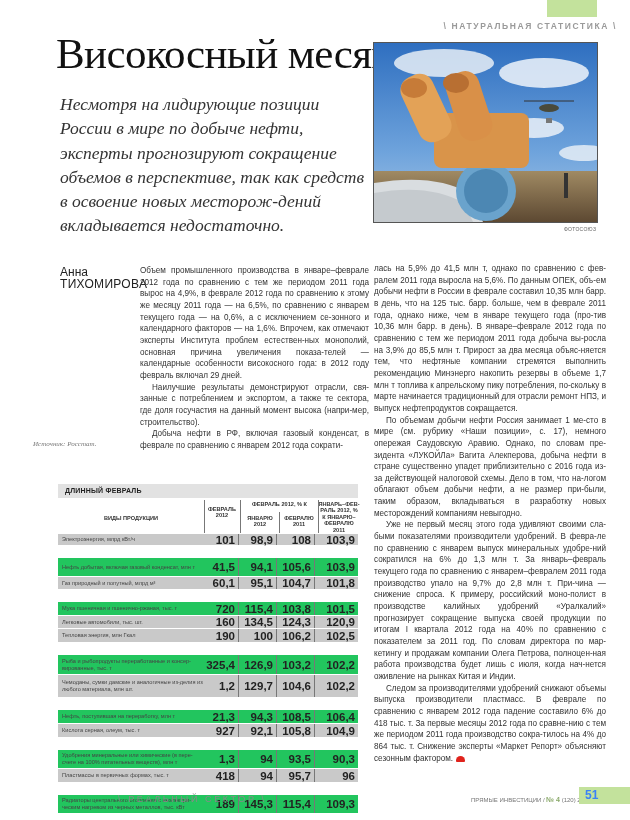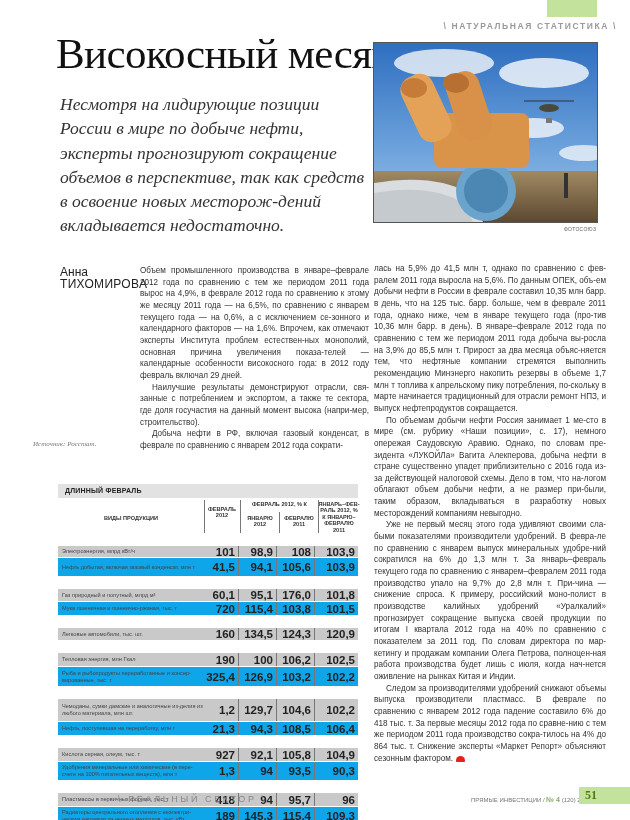--- a/index.html
+++ b/index.html
@@ -29,36 +29,36 @@
   .col2 { left:374px; top:263px; width:232px; }
   .end-mark { display:inline-block; width:9px; height:6px; background:#e0231c; border-radius:5px 5px 1px 1px; vertical-align:-1px; margin-left:3px; }
 
   
   .tbl { position:absolute; left:58px; top:484px; width:300px; }
   .tbl-title { height:14px; background:#e2e2e2; font-size:7px; font-weight:bold; letter-spacing:0.2px; padding:3px 0 0 7px; color:#222; text-transform:uppercase; }
   .tbl-head { position:relative; height:35px; background:#fff; }
   .th { position:absolute; font-size:5.6px; font-weight:bold; text-align:center; color:#333; line-height:6.4px; text-transform:uppercase; }
   .vline { position:absolute; width:1px; background:#777; }
   .row { position:relative; display:flex; align-items:center; border-top:1px solid #fff; }
-  .row.dark { background:#c9c9c9;margin-top:12px; }
-  .row.light { background:#0ea5e9; }
+  .row.dark { background:#c9c9c9; }
+  .row.light { background:#22c55e;margin-top:12px; }
   .cell-name { width:146px; padding-left:4px; font-size:5.6px; line-height:6.6px; color:#444; }
   .cell-num { font-size:11.5px; font-weight:bold; text-align:right; color:#222; padding-right:3px; }
   .c1 { width:35px; border-right:1px solid #777; }
   .c2 { width:38px; border-right:1px solid #777; }
   .c3 { width:38px; border-right:1px solid #777; }
   .c4 { width:43px; }
   .row .c1, .row .c2, .row .c3 { height:100%; display:flex; align-items:center; justify-content:flex-end; }
   .row .c4 { display:flex; align-items:center; justify-content:flex-end; }
 
   .footer-left { position:absolute; left:118px; top:794px; font-size:9px; letter-spacing:2.6px; color:#888; white-space:nowrap; }
   .footer-right { position:absolute; left:471px; top:796px; font-size:6px; color:#777; white-space:nowrap; }
   .footer-right .num { color:#8aa96a; font-size:7px; font-weight:bold; }
   .page-num-box { position:absolute; left:579px; top:787px; width:51px; height:17px; background:#c3e29c; }
-  .page-num { position:absolute; left:585px; top:788px; font-size:12px; font-weight:bold; color:#4d7c0f;font-family:Liberation Serif, serif; }
+  .page-num { position:absolute; left:585px; top:788px; font-size:12px; font-weight:bold; color:#3b82f6; }
 </style>
 </head>
 <body>
 
 <div class="corner-tab"></div>
 <div class="section-label">\ НАТУРАЛЬНАЯ СТАТИСТИКА \</div>
 
 <h1 class="headline">Високосный месяц</h1>
 
 <div class="lead">Несмотря на лидирующие позиции России в мире по добыче нефти, эксперты прогнозируют сокращение объемов в перспективе, так как средств в освоение новых месторож-дений вкладывается недостаточно.</div>
@@ -148,21 +148,21 @@
         <div class="cell-name">Нефть добытая, включая газовый конденсат, млн т</div>
         <div class="cell-num c1">41,5</div>
         <div class="cell-num c2">94,1</div>
         <div class="cell-num c3">105,6</div>
         <div class="cell-num c4">103,9</div>
       </div>
     <div class="row dark" style="height:13px">
         <div class="cell-name">Газ природный и попутный, млрд м³</div>
         <div class="cell-num c1">60,1</div>
         <div class="cell-num c2">95,1</div>
-        <div class="cell-num c3">176,0</div>
+        <div class="cell-num c3">104,7</div>
         <div class="cell-num c4">101,8</div>
       </div>
     <div class="row light" style="height:14px">
         <div class="cell-name">Мука пшеничная и пшенично-ржаная, тыс. т</div>
         <div class="cell-num c1">720</div>
         <div class="cell-num c2">115,4</div>
         <div class="cell-num c3">103,8</div>
         <div class="cell-num c4">101,5</div>
       </div>
     <div class="row dark" style="height:13px">

